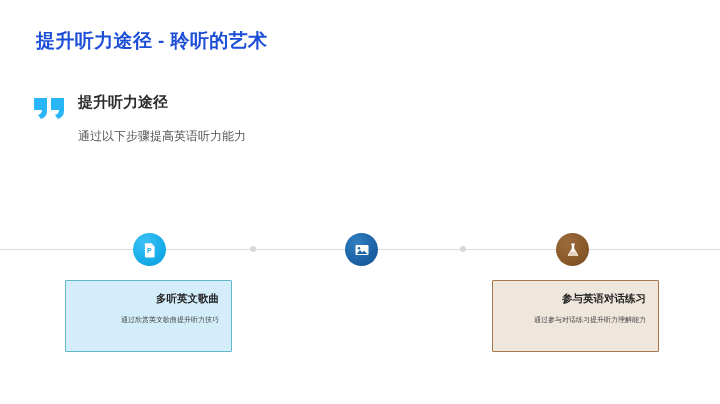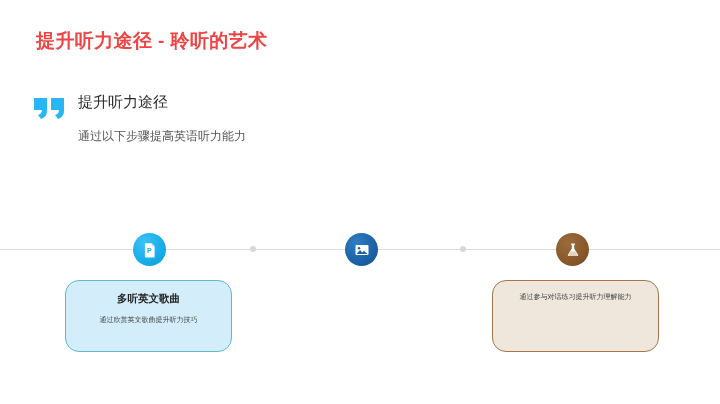--- a/index.html
+++ b/index.html
@@ -21,21 +21,21 @@
     background: #ffffff;
   }
 
   
   .slide-title {
     position: absolute;
     left: 36px;
     top: 28px;
     font-size: 19px;
     font-weight: bold;
-    color: #ef4444;
+    color: #1d4ed8;
     letter-spacing: 0.4px;
     white-space: nowrap;
   }
 
   
   .quote-block {
     position: absolute;
     left: 34px;
     top: 92px;
     width: 330px;
@@ -47,21 +47,21 @@
   .quote-mark {
     width: 34px;
     height: 26px;
     flex: 0 0 34px;
     position: relative;
     margin-top: 2px;
   }
   .quote-mark svg { display: block; }
   .quote-heading {
     font-size: 15px;
-    font-weight: normal;
+    font-weight: bold;
     color: #2b2b2b;
     margin-left: 10px;
     line-height: 20px;
     white-space: nowrap;
   }
   .quote-sub {
     margin-left: 44px;
     margin-top: 10px;
     font-size: 12px;
     color: #555555;
@@ -112,24 +112,24 @@
     left: 556px;
     background: radial-gradient(circle at 35% 30%, #9b6b3e 0%, #8a5a2b 55%, #744a22 100%);
   }
 
   
   .card {
     position: absolute;
     top: 280px;
     width: 167px;
     height: 72px;
-    border-radius: 14px;
+    border-radius: 1px;
     box-sizing: border-box;
     padding: 10px 12px 0 12px;
-    text-align: center;
+    text-align: right;
   }
   .card-1 {
     left: 65px;
     background: #d3edfa;
     border: 1.4px solid #63b7c9;
   }
   .card-2 {
     left: 279px;
     background: #dbe5f0;
     border: 1.4px solid #4a7fb5;
@@ -205,16 +205,17 @@
     </span>
   </div>
 
   <div class="card card-1">
     <div class="card-title">多听英文歌曲</div>
     <div class="card-desc">通过欣赏英文歌曲提升听力技巧</div>
   </div>
 
 
   <div class="card card-3">
+    <div class="card-title">参与英语对话练习</div>
     <div class="card-desc">通过参与对话练习提升听力理解能力</div>
   </div>
 
 </div>
 
 </body></html>

